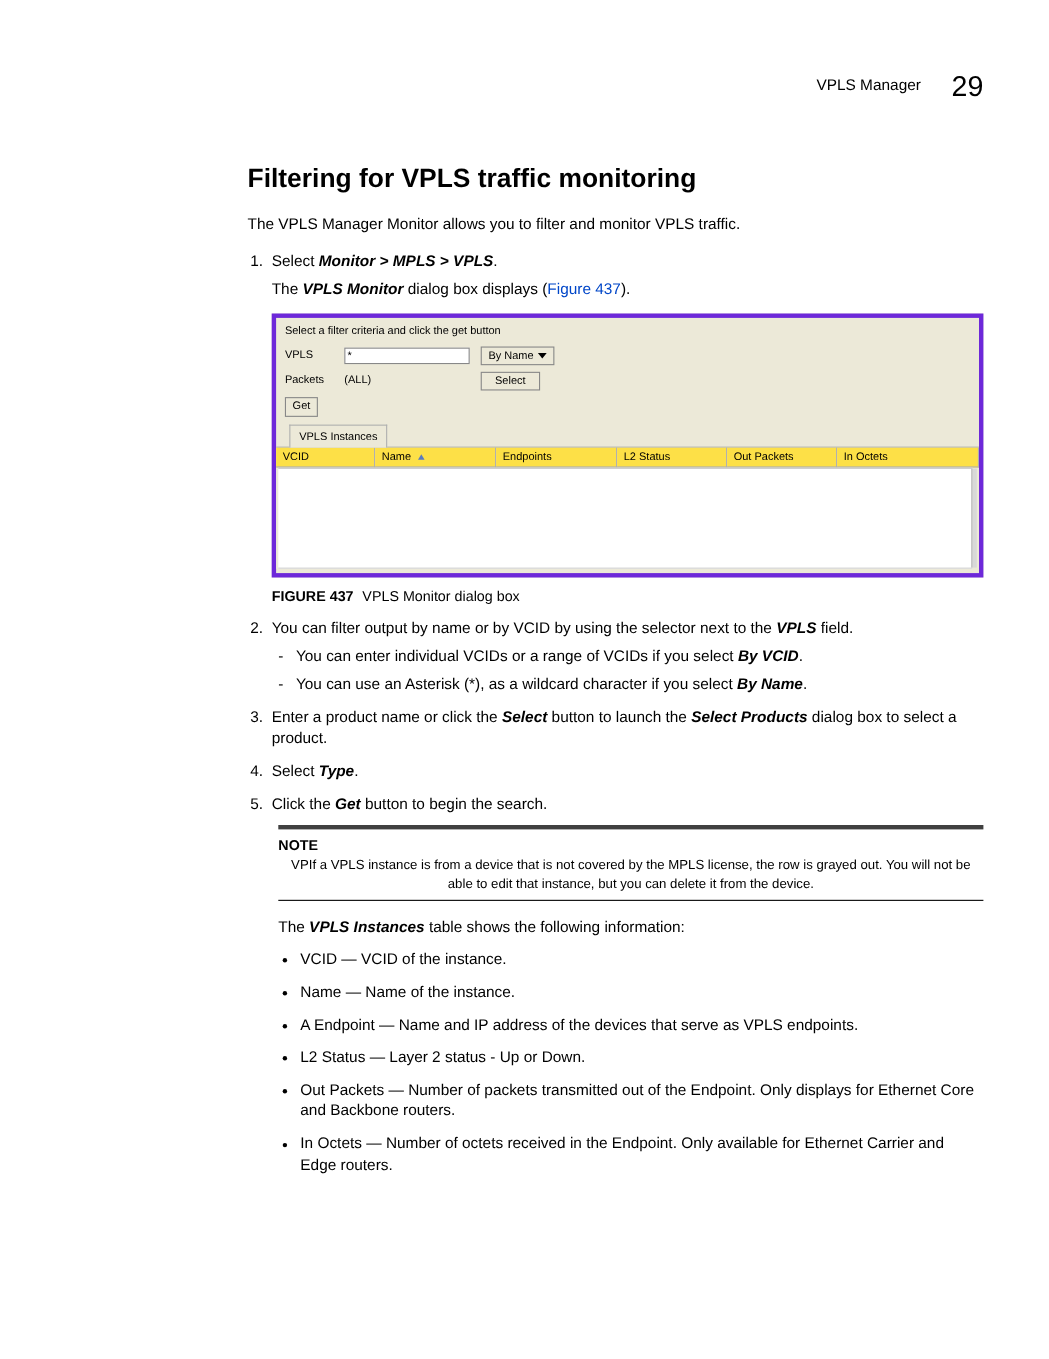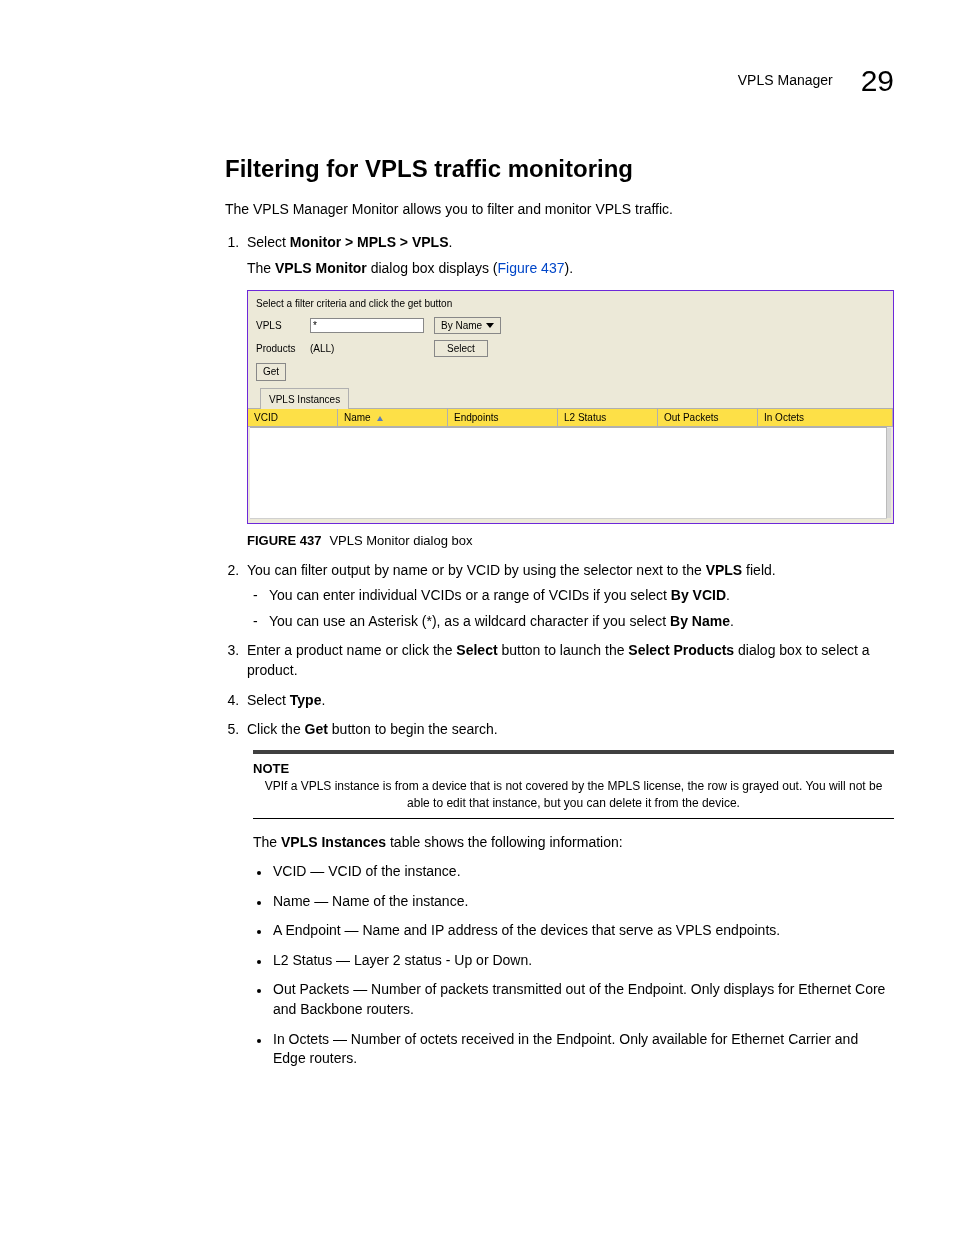--- a/index.html
+++ b/index.html
@@ -21,21 +21,21 @@
   .hdr {
     text-align: right;
     margin-bottom: 50px;
   }
   .hdr-label {
     font-size: 14px;
     margin-right: 24px;
     vertical-align: middle;
   }
   .hdr-num {
-    font-size: 30px;
+    font-size: 26px;
     font-weight: normal;
     vertical-align: middle;
     font-family: "Arial Narrow", Arial, sans-serif;
   }
   h1.section-title {
     font-family: "Arial Narrow", Arial, sans-serif;
     font-weight: bold;
     font-size: 24px;
     margin: 0 0 14px 0;
   }
@@ -46,28 +46,28 @@
     margin: 0 0 0 18px;
     padding: 0;
   }
   ol.steps > li {
     margin-bottom: 10px;
     padding-left: 4px;
   }
   .step-sub {
     margin-top: 6px;
   }
-  .bold { font-weight: bold; }
+  .bold { font-weight: bold; font-style: italic; }
   .link { color: #0046c8; }
   .figure-wrap {
     margin: 12px 0 8px 0;
   }
   .dialog {
     width: 100%;
-    border: 1px solid #6d28d9;
+    border: 4px solid #6d28d9;
     box-sizing: border-box;
     background: #ece9d8;
     font-family: Tahoma, Arial, sans-serif;
     font-size: 10px;
   }
   .dialog .pad { padding: 6px 8px 0 8px; }
   .d-row { display: flex; align-items: center; margin-bottom: 6px; }
   .d-row .lbl { width: 54px; }
   .d-input {
     width: 114px;
@@ -239,21 +239,21 @@
             <div class="d-row">
               <span class="lbl">VPLS</span>
               <span class="d-input">*</span>
               <span style="width:10px;"></span>
               <span class="d-btn">
                 <span>By Name</span>
                 <span class="caret"></span>
               </span>
             </div>
             <div class="d-row">
-              <span class="lbl">Products</span>
+              <span class="lbl">Packets</span>
               <span style="width:114px;">(ALL)</span>
               <span style="width:10px;"></span>
               <span class="d-btn" style="padding:0 12px;">Select</span>
             </div>
             <div class="d-row">
               <span class="d-get">Get</span>
             </div>
             <div>
               <span class="tablabel">VPLS Instances</span>
             </div>

